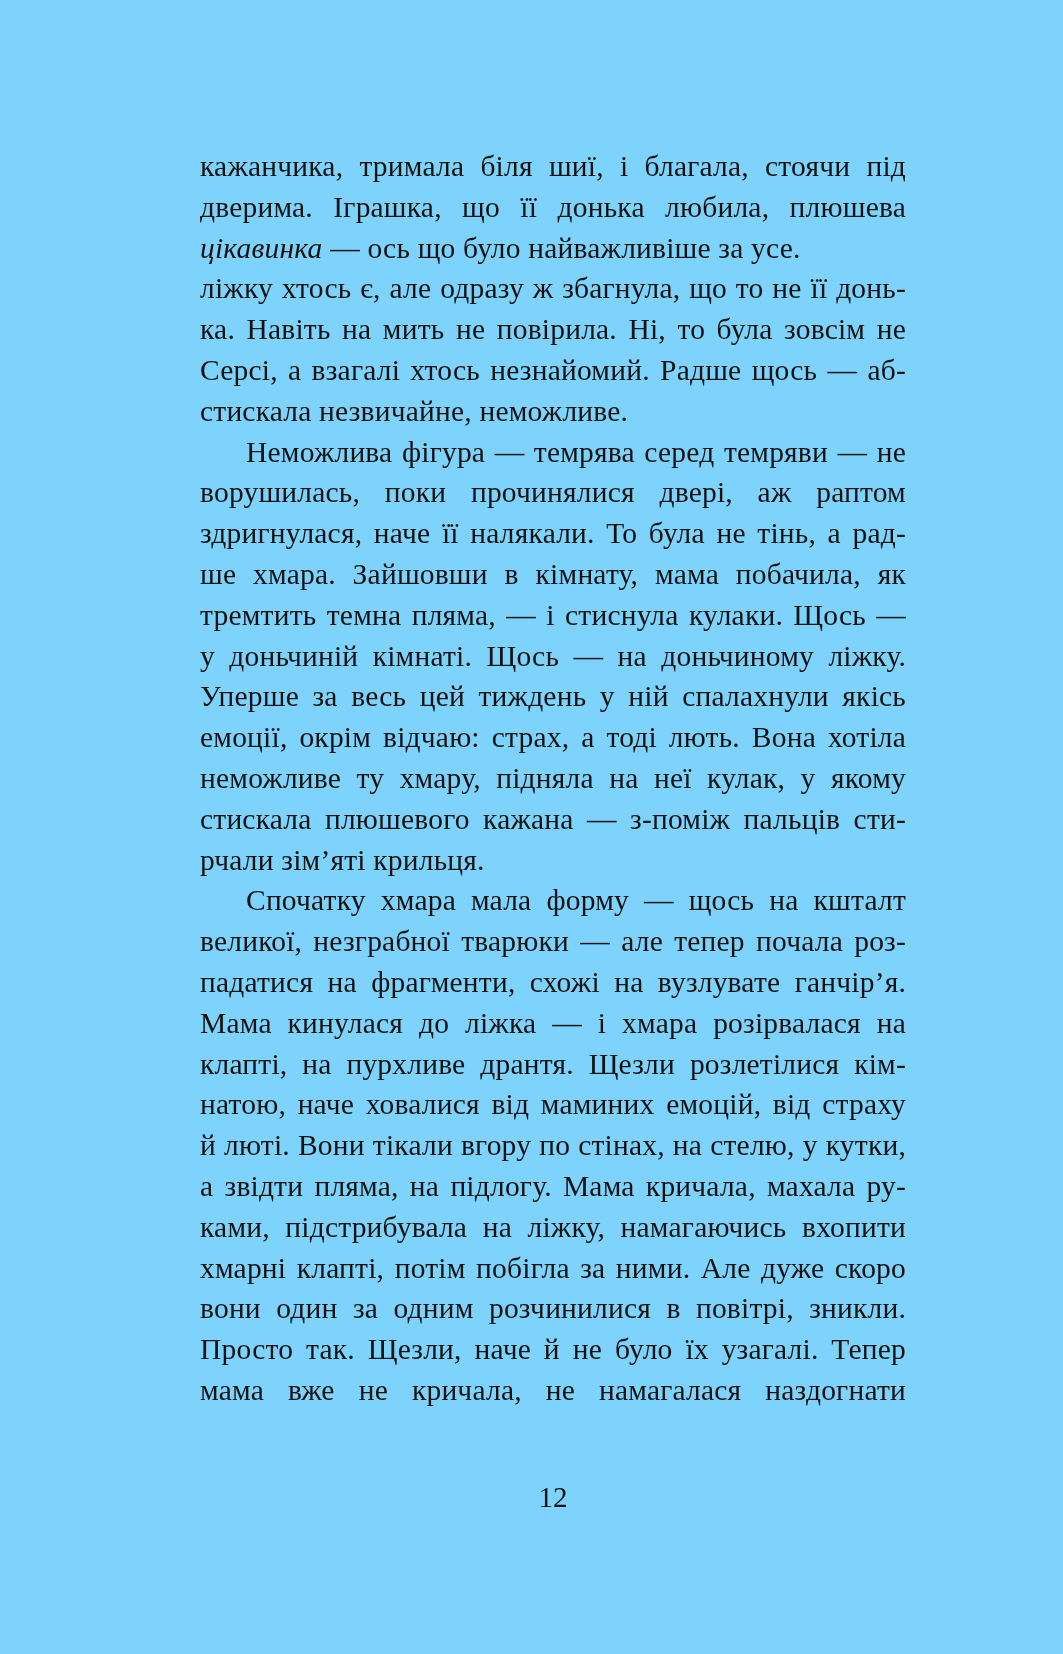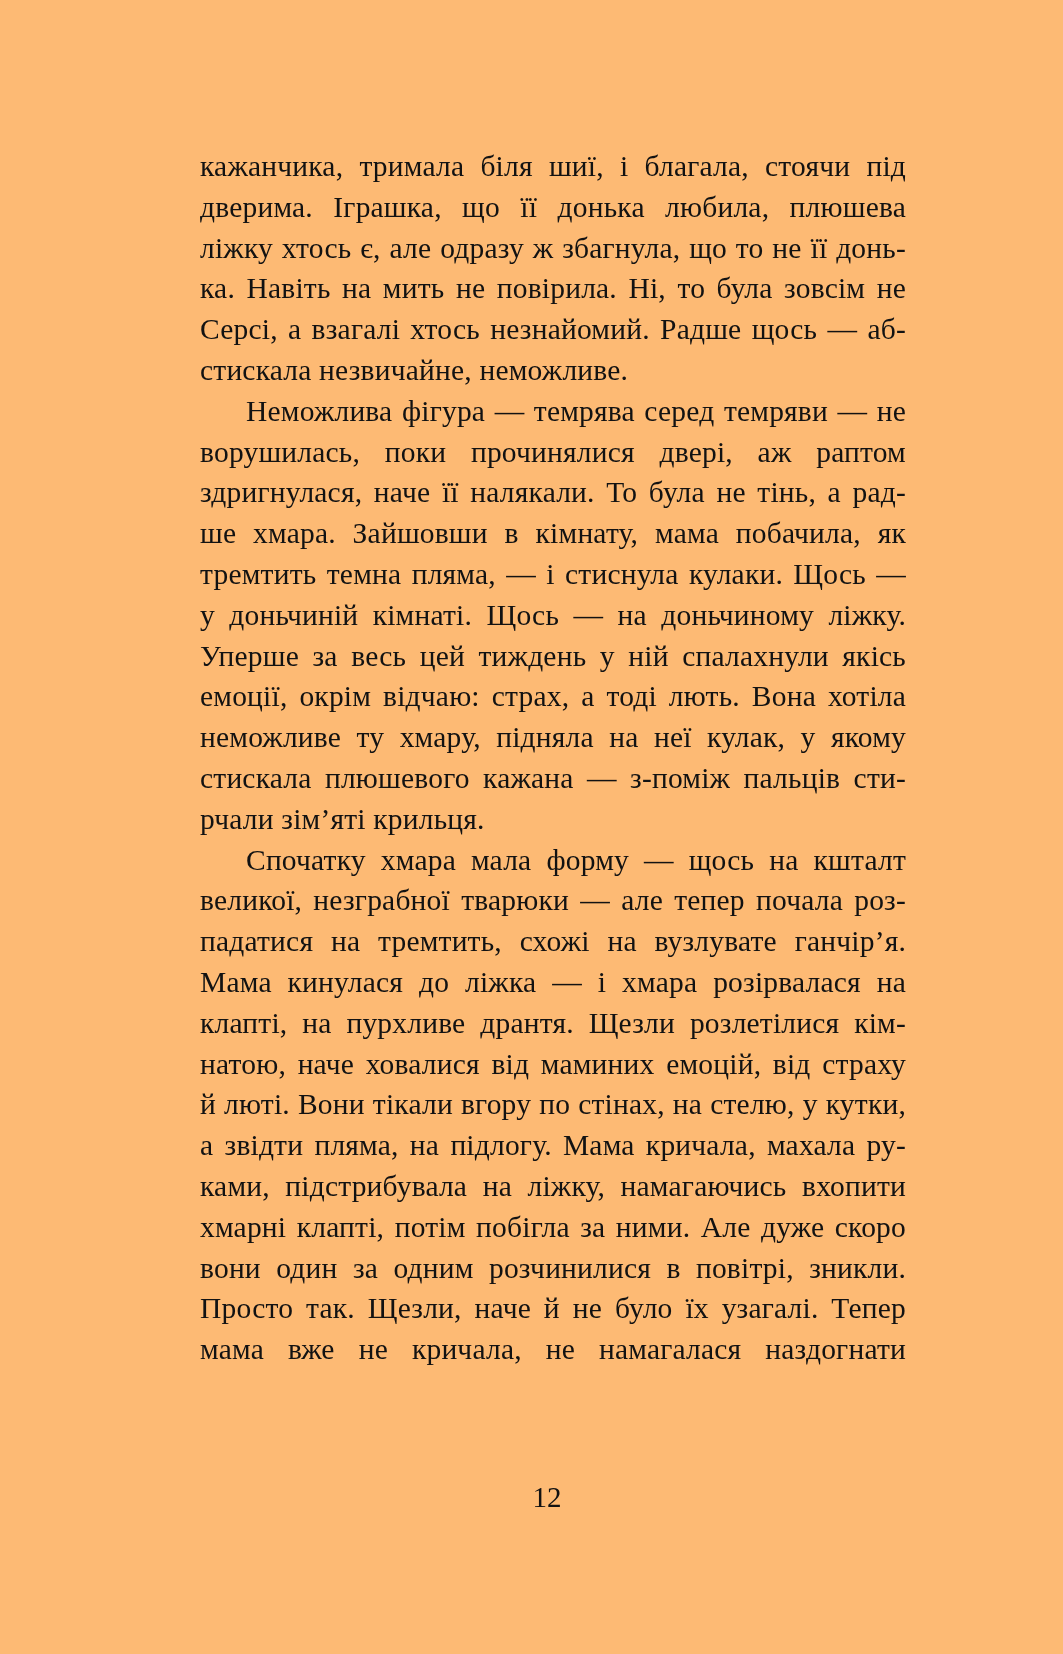--- a/index.html
+++ b/index.html
@@ -4,21 +4,21 @@
 <style>
   html, body {
     margin: 0;
     padding: 0;
     background: #ffffff;
   }
   .book-page {
     position: relative;
     width: 1063px;
     height: 1654px;
-    background: #fdba74;
+    background: #7dd3fc;
     overflow: hidden;
     font-family: "Liberation Serif", serif;
     color: #121212;
   }
   .text-block {
     position: absolute;
     left: 200px;
     top: 146px;
     width: 706px;
   }
@@ -39,37 +39,38 @@
   }
   .line.last {
     text-align: left;
     text-align-last: left;
   }
   .italic {
     font-style: italic;
   }
   .page-number {
     position: absolute;
-    left: 194px;
+    left: 200px;
     top: 1480px;
     width: 706px;
     text-align: center;
     font-size: 29px;
     line-height: 34px;
     color: #121212;
   }
 </style>
 </head>
 <body>
 
 <div class="book-page">
   <div class="text-block">
       <div class="paragraph">
         <div class="line"><span>кажанчика, тримала біля шиї, і благала, стоячи під</span></div>
         <div class="line"><span>дверима. Іграшка, що її донька любила, плюшева</span></div>
+        <div class="line last"><span class="italic">цікавинка</span><span> — ось що було найважливіше за усе.</span></div>
       </div>
       <div class="paragraph">
         <div class="line"><span>ліжку хтось є, але одразу ж збагнула, що то не її донь-</span></div>
         <div class="line"><span>ка. Навіть на мить не повірила. Ні, то була зовсім не</span></div>
         <div class="line"><span>Серсі, а взагалі хтось незнайомий. Радше щось — аб-</span></div>
         <div class="line last"><span>стискала незвичайне, неможливе.</span></div>
       </div>
       <div class="paragraph">
         <div class="line indent"><span>Неможлива фігура — темрява серед темряви — не</span></div>
         <div class="line"><span>ворушилась, поки прочинялися двері, аж раптом</span></div>
@@ -79,21 +80,21 @@
         <div class="line"><span>у доньчиній кімнаті. Щось — на доньчиному ліжку.</span></div>
         <div class="line"><span>Уперше за весь цей тиждень у ній спалахнули якісь</span></div>
         <div class="line"><span>емоції, окрім відчаю: страх, а тоді лють. Вона хотіла</span></div>
         <div class="line"><span>неможливе ту хмару, підняла на неї кулак, у якому</span></div>
         <div class="line"><span>стискала плюшевого кажана — з-поміж пальців сти-</span></div>
         <div class="line last"><span>рчали зім’яті крильця.</span></div>
       </div>
       <div class="paragraph">
         <div class="line indent"><span>Спочатку хмара мала форму — щось на кшталт</span></div>
         <div class="line"><span>великої, незграбної тварюки — але тепер почала роз-</span></div>
-        <div class="line"><span>падатися на тремтить, схожі на вузлувате ганчір’я.</span></div>
+        <div class="line"><span>падатися на фрагменти, схожі на вузлувате ганчір’я.</span></div>
         <div class="line"><span>Мама кинулася до ліжка — і хмара розірвалася на</span></div>
         <div class="line"><span>клапті, на пурхливе дрантя. Щезли розлетілися кім-</span></div>
         <div class="line"><span>натою, наче ховалися від маминих емоцій, від страху</span></div>
         <div class="line"><span>й люті. Вони тікали вгору по стінах, на стелю, у кутки,</span></div>
         <div class="line"><span>а звідти пляма, на підлогу. Мама кричала, махала ру-</span></div>
         <div class="line"><span>ками, підстрибувала на ліжку, намагаючись вхопити</span></div>
         <div class="line"><span>хмарні клапті, потім побігла за ними. Але дуже скоро</span></div>
         <div class="line"><span>вони один за одним розчинилися в повітрі, зникли.</span></div>
         <div class="line"><span>Просто так. Щезли, наче й не було їх узагалі. Тепер</span></div>
         <div class="line"><span>мама вже не кричала, не намагалася наздогнати</span></div>

